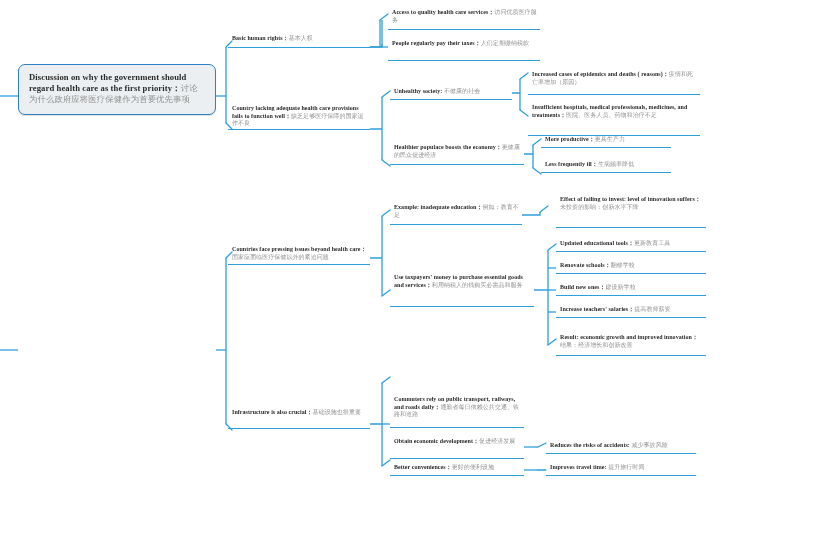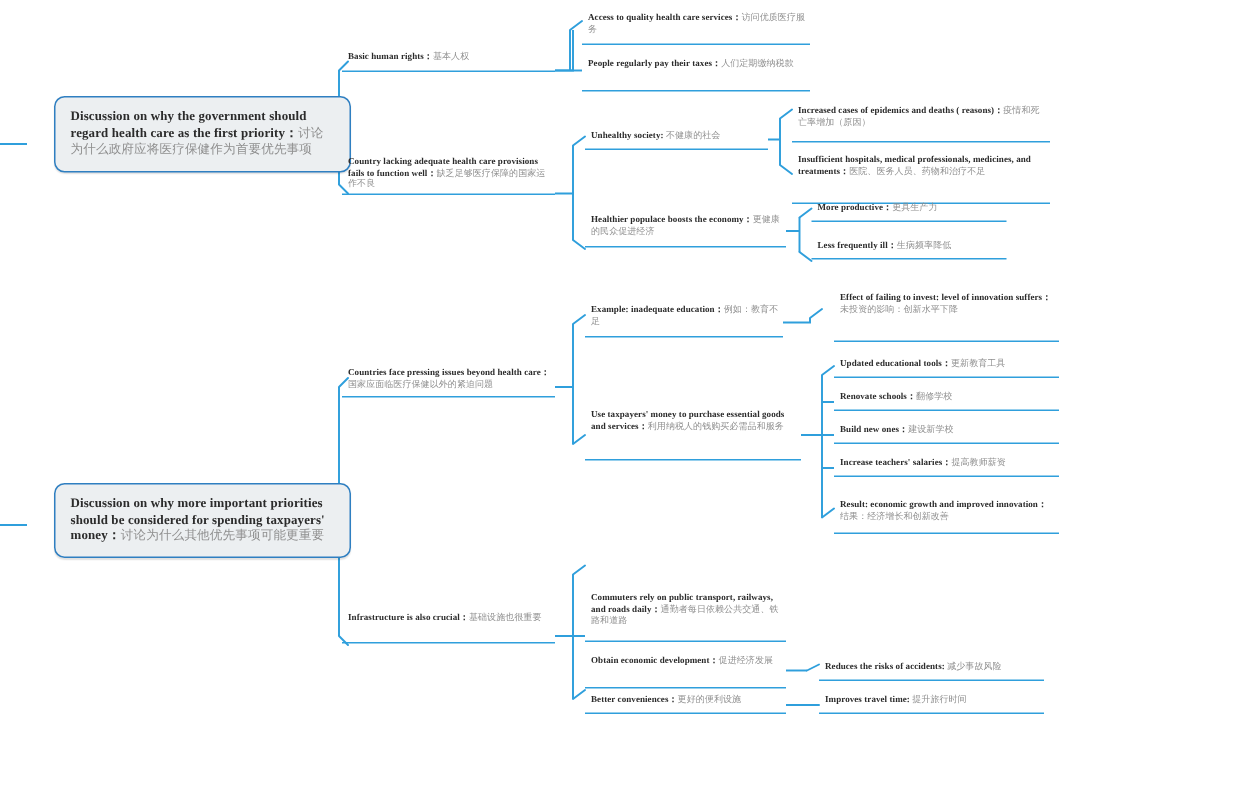--- a/index.html
+++ b/index.html
@@ -32,21 +32,20 @@
   
   .node.root {
     border: 1.4px solid #2f7fc1;
     border-radius: 7px;
     background: #eceff1;
     padding: 7px 9px 8px 10px;
     font-size: 8.6px;
     font-weight: bold;
     letter-spacing: 0.1px;
     box-shadow: 0 1px 1px rgba(0,0,0,0.12);
-    margin-left: 18px;
   }
   
   .node.plain {
     font-size: 6.0px;
     font-weight: bold;
     padding: 0 2px 2px 4px;
     letter-spacing: 0.05px;
   }
   .node.plain .cn,
   .node.root .cn {
@@ -127,23 +126,20 @@
 
       <path d="M524,470 L538,470"></path>
       <path d="M538,470 L546,470" stroke-linecap="round"></path>
     </g>
   </svg>
 
   <div class="node root" style="left:18px; top:64px; width:198px;">
     <span class="txt"><span>Discussion on why the government should regard health care as the first priority</span><span>：</span><span class="cn">讨论为什么政府应将医疗保健作为首要优先事项</span></span>
   </div>
 
-  <div class="node root" style="left:18px; top:322px; width:198px;">
-    <span class="txt"><span>Discussion on why more important priorities should be considered for spending taxpayers' money</span><span>：</span><span class="cn">讨论为什么其他优先事项可能更重要</span></span>
-  </div>
 
   <div class="node plain" style="left:228px; top:35px; width:142px;">
     <span>Basic human rights</span><span>：</span><span class="cn">基本人权</span>
   </div>
   <div class="underline" style="left:228px; top:47px; width:142px;"></div>
 
   <div class="node plain" style="left:388px; top:9px; width:152px;">
     <span>Access to quality health care services</span><span>：</span><span class="cn">访问优质医疗服务</span>
   </div>
   <div class="underline" style="left:388px; top:29px; width:152px;"></div>

